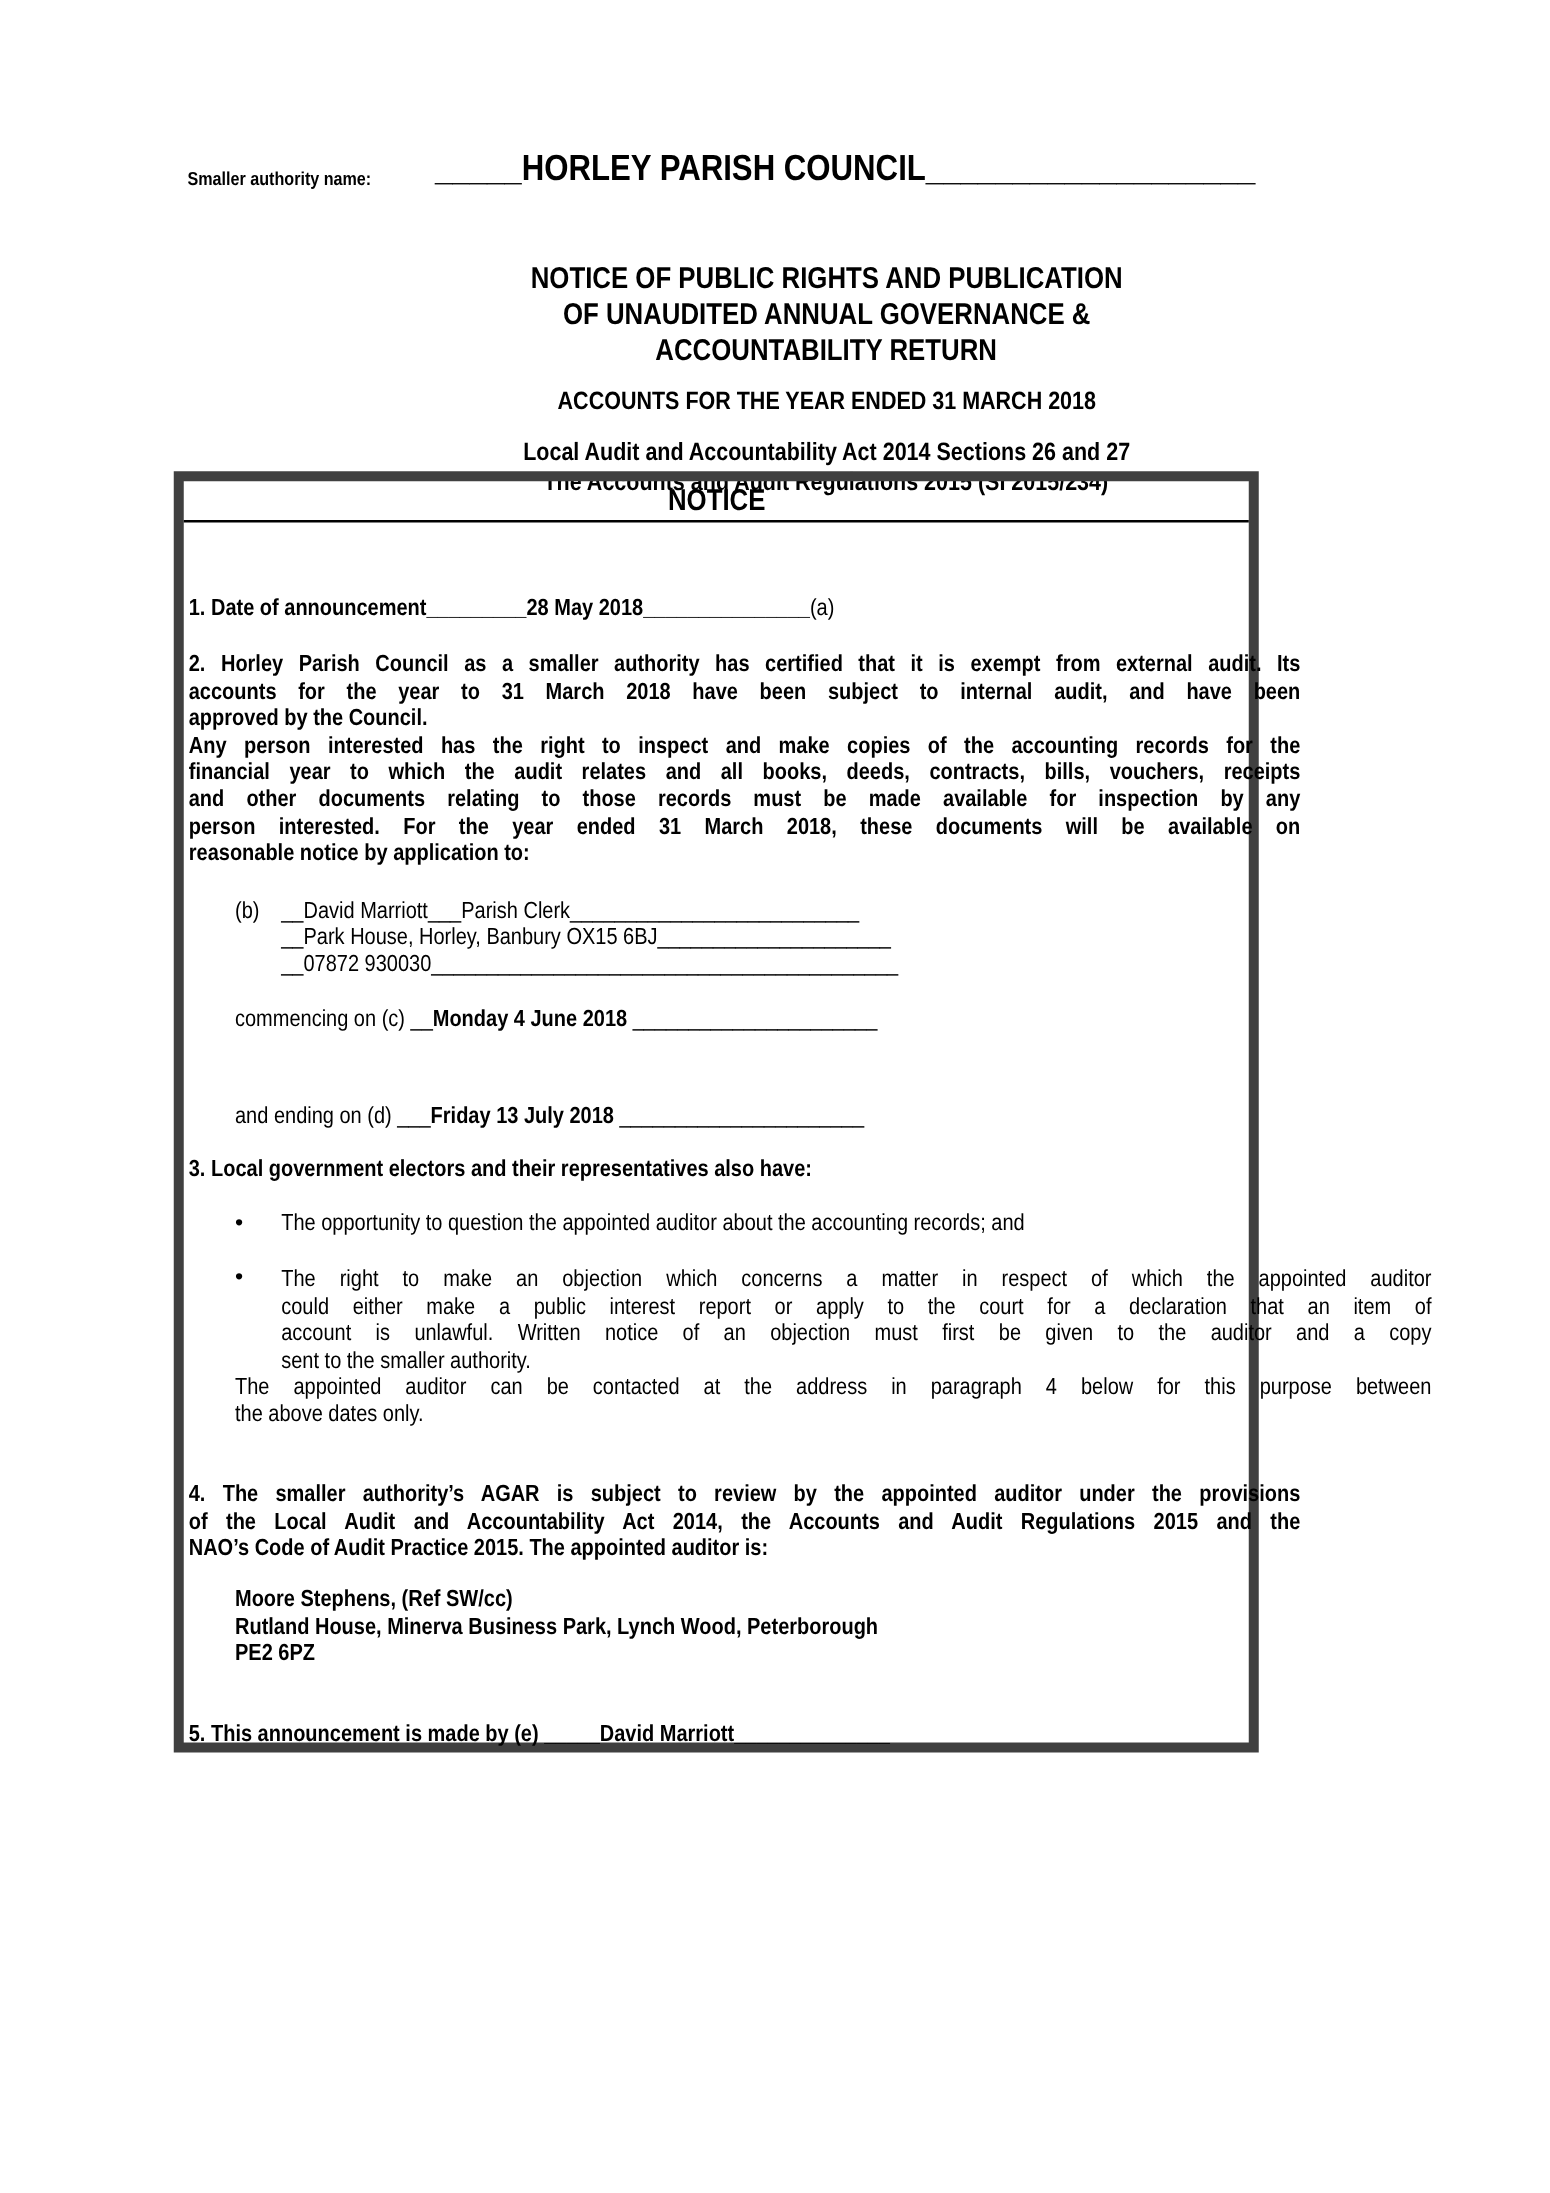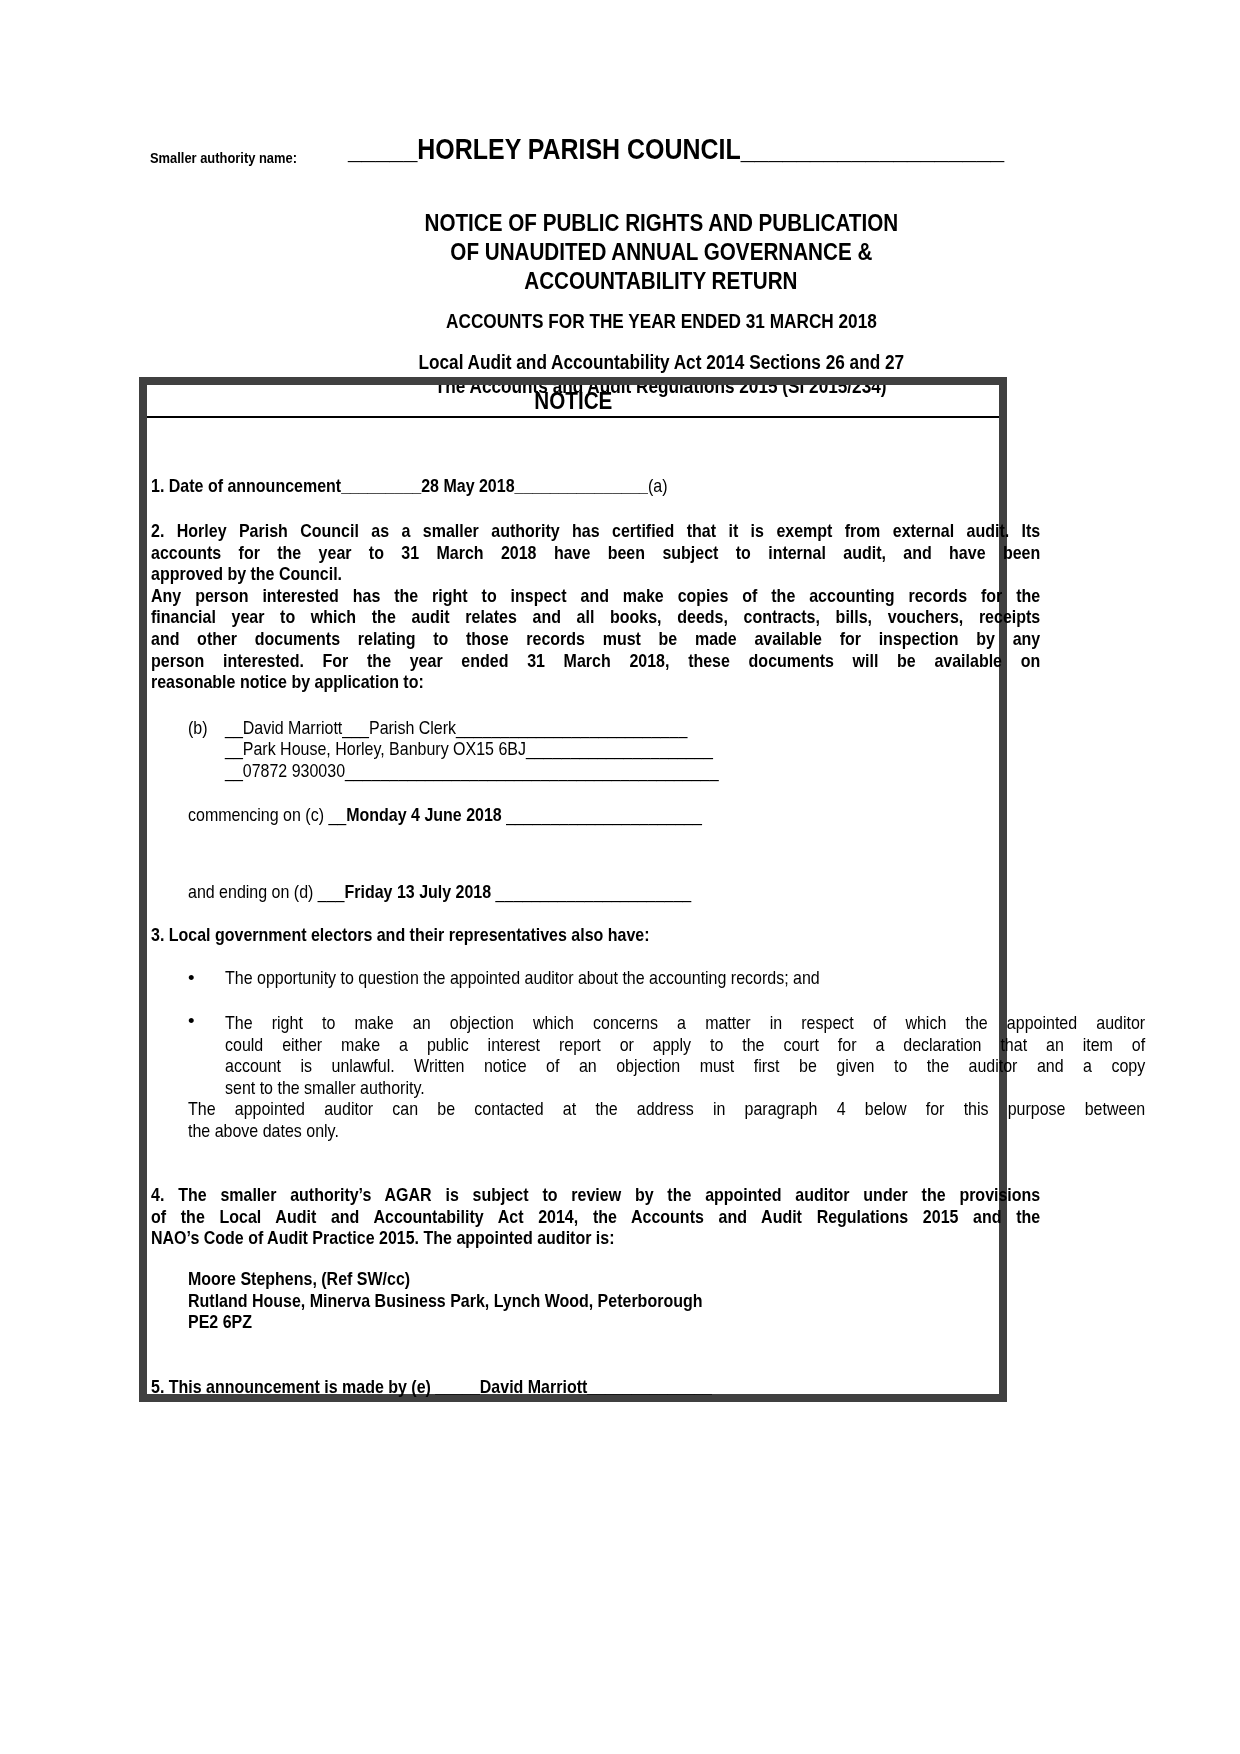--- a/index.html
+++ b/index.html
@@ -30,21 +30,21 @@
       line-height: 1;
       margin-left: 41px;
     }
     .center > span {
       display: inline-block;
       transform-origin: 50% 0;
     }
     .b { font-weight: bold; }
 
     
-    #authority-row { top: 150px; left: 150px; }
+    #authority-row { top: 136px; left: 150px; }
     #authority-label { font-size: 15px; font-weight: bold; display:inline-block; transform: scaleX(0.86); transform-origin: 0 100%; }
     #authority-name { font-size: 29px; font-weight: bold; position:absolute; left: 198px; top: -15px; transform: scaleX(0.86); transform-origin: 0 0; }
 
     .title-line { font-size: 24px; font-weight: bold; }
     .title-line > span { transform: scaleX(0.86); }
     .sub-line { font-size: 20px; font-weight: bold; }
     .sub-line > span { transform: scaleX(0.86); }
 
     
     #notice-box {

